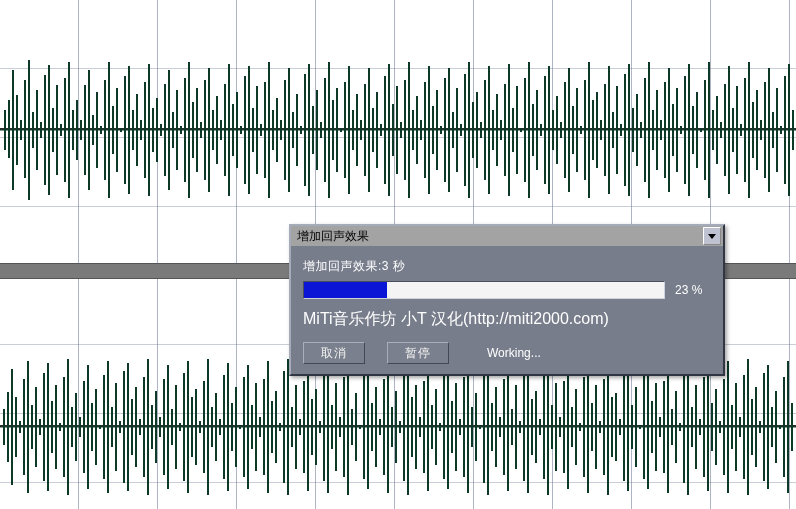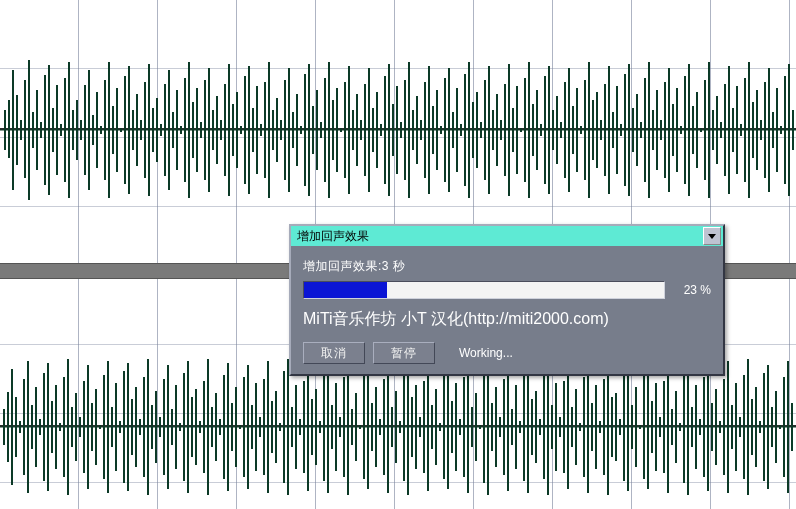--- a/index.html
+++ b/index.html
@@ -73,21 +73,21 @@
     border-left-color: #a6abba;
     box-shadow: 2px 2px 4px rgba(0,0,0,.35);
     color: #fff;
   }
 
   .titlebar {
     display: flex;
     align-items: center;
     justify-content: space-between;
     height: 20px;
-    background: #5eead4;
+    background: #a3a3a3;
     color: #000;
     padding: 0 2px 0 6px;
     font-weight: 500;
   }
   .titlebar .title { white-space: nowrap; }
 
   .dropdown-btn {
     width: 16px; height: 16px;
     background: #bfc3d1;
     border: 1px solid #888;
@@ -108,21 +108,20 @@
     margin-bottom: 6px;
     font-size: 12px;
     letter-spacing: .5px;
   }
 
   .progress-row {
     display: flex;
     align-items: center;
     gap: 10px;
     margin-bottom: 10px;
-    text-align: right;
   }
   .progress-track {
     flex: 1 1 auto;
     height: 16px;
     background: #f4f4f4;
     border: 1px solid #4a4d5c;
     border-bottom-color: #cfd2dc;
     border-right-color: #cfd2dc;
     position: relative;
   }
@@ -134,21 +133,21 @@
   .progress-pct { min-width: 36px; }
 
   .credit {
     font-size: 16px;
     margin-bottom: 12px;
   }
 
   .btn-row {
     display: flex;
     align-items: center;
-    gap: 8px;
+    gap: 22px;
   }
   .btn {
     width: 60px;
     height: 20px;
     background: #7b808e;
     border: 1px solid #434857;
     border-top-color: #a9aebe;
     border-left-color: #a9aebe;
     color: #f2f2f2;
     display: inline-flex;

